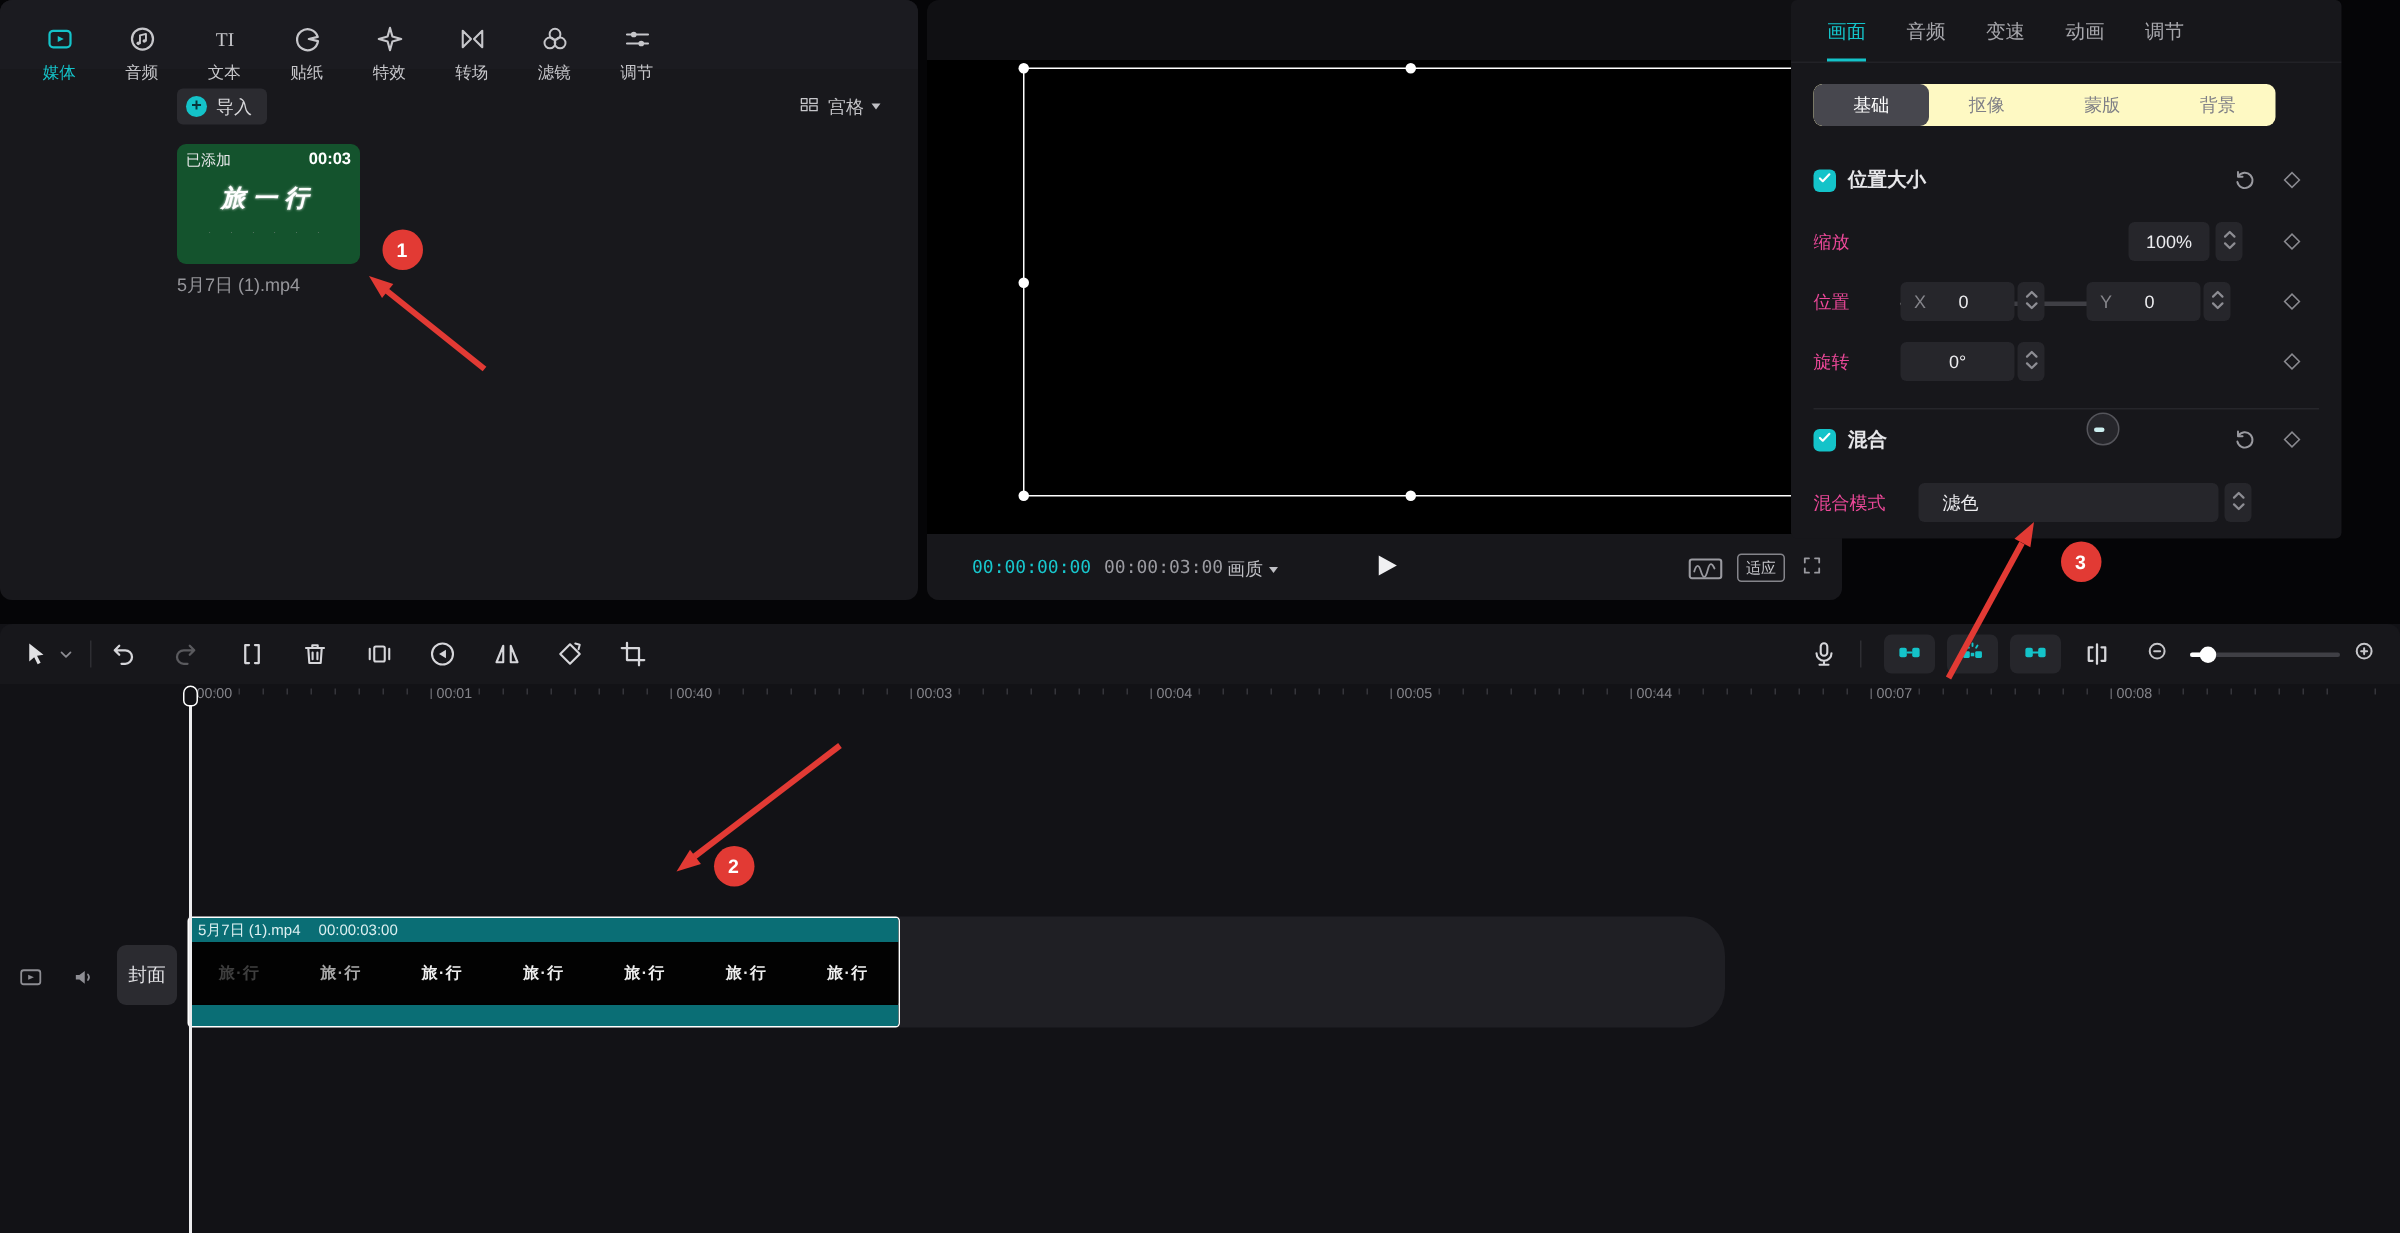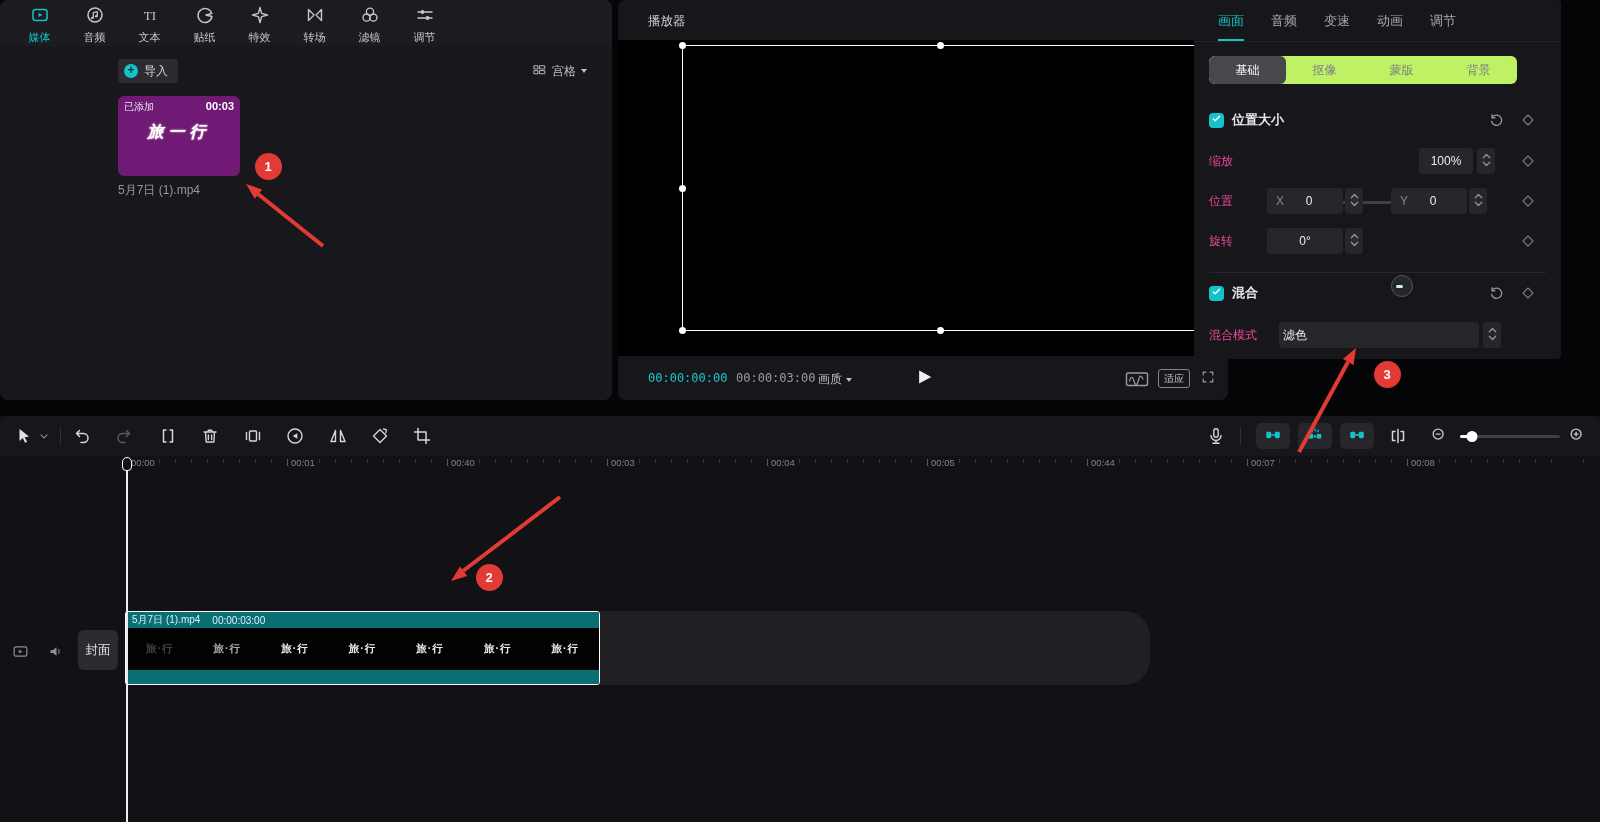--- a/index.html
+++ b/index.html
@@ -3,31 +3,31 @@
 <meta charset="utf-8">
 <style>
 :root{--accent:#14c3c9;--red:#e23a34;--panel:#18181c;--box:#26262b;--txt:#d8d8db;--dim:#8b8b91;}
 *{box-sizing:border-box;margin:0;padding:0}
 body{width:1600px;height:822px;background:#050507;font-family:"Liberation Sans","DejaVu Sans",sans-serif;color:var(--txt);font-size:12px;position:relative;overflow:hidden}
 .abs{position:absolute}
 .flexc{display:flex;align-items:center}
 
 #media-group{left:0;top:0;width:612px;height:400px;background:#18181c;border-radius:8px;overflow:hidden}
 #topnav{left:0;top:0;width:612px;height:46px;background:#1b1b20;display:flex;padding-left:12px}
-.nav-item{width:55px;display:flex;flex-direction:column;align-items:center;gap:2px;padding-top:5px;color:#c6c6ca;cursor:pointer}
+.nav-item{width:55px;display:flex;flex-direction:column;align-items:center;gap:2px;padding-top:16px;color:#c6c6ca;cursor:pointer}
 .nav-item .lbl{font-size:11px}
 .nav-item.active{color:var(--accent)}
 #sidebar{left:0;top:46px;width:100px;height:354px;background:#131317;padding-top:16px}
 .side-item{width:82px;height:27px;margin:0 auto 14px auto;border-radius:5px;background:#1d1d22;display:flex;align-items:center;padding-left:11px;font-size:12px;color:#d0d0d4;cursor:pointer}
 .side-item.active{background:#2d2d33;color:var(--accent);justify-content:center;padding-left:0}
 .tri{width:0;height:0;border-left:4px solid #9a9aa0;border-top:3.5px solid transparent;border-bottom:3.5px solid transparent;margin-right:7px}
 #import-btn{left:118px;top:59px;height:24px;background:#2b2b30;border-radius:4px;padding:0 10px 0 6px;gap:6px;font-size:12px;cursor:pointer}
 #import-plus{width:14px;height:14px;border-radius:50%;background:var(--accent);color:#08343a;font-size:12px;line-height:13px;text-align:center;font-weight:bold}
 #view-mode{right:0;left:532px;top:62px;gap:5px;color:#c2c2c6;font-size:12px;cursor:pointer}
-#clip-card{left:118px;top:96px;width:122px;height:80px;background:#701a75;border-radius:6px;overflow:hidden;cursor:pointer}
+#clip-card{left:118px;top:96px;width:122px;height:80px;background:#14532d;border-radius:6px;overflow:hidden;cursor:pointer}
 #clip-card .badge{position:absolute;left:6px;top:4px;font-size:10px;color:#e8e8ea}
 #clip-card .dur{position:absolute;right:6px;top:4px;font-size:11px;color:#fff;font-weight:bold}
 #clip-card .art{position:absolute;left:0;right:0;top:26px;text-align:center;font-size:16px;letter-spacing:5px;color:#fff;font-weight:bold;font-style:italic;text-shadow:0 0 2px #fff}
 #clip-card .art2{position:absolute;left:0;right:0;top:56px;text-align:center;font-size:4px;letter-spacing:6px;color:#9a9a9a}
 #card-name{left:118px;top:182px;font-size:12px;color:#96969b}
 
 #player{left:618px;top:0;width:610px;height:400px;background:#101013;border-radius:8px;overflow:hidden}
 #player-header{left:0;top:0;right:0;height:40px;background:#17171b}
 #player-title{left:30px;top:13px;font-size:12.5px;color:#d2d2d6}
 #preview{left:0;top:40px;width:610px;height:316px;background:#000}
@@ -41,21 +41,21 @@
 #play-btn{left:294px;top:10px;cursor:pointer}
 #wave-btn{left:506px;top:13px;cursor:pointer}
 #fit-btn{left:540px;top:13px;width:32px;height:19px;border:1px solid #85858b;border-radius:3px;color:#c5c5c9;font-size:10px;display:flex;align-items:center;justify-content:center;cursor:pointer}
 #expand-btn{left:582px;top:13px;cursor:pointer}
 
 #inspector{left:1194px;top:0;width:367px;height:359px;background:#17171b;border-radius:4px;overflow:hidden}
 #insp-tabs{display:flex;gap:27px;padding-left:24px;height:42px;border-bottom:1px solid #222227}
 .itab{font-size:13px;color:#a8a8ad;display:flex;align-items:center;position:relative;cursor:pointer}
 .itab.active{color:var(--accent)}
 .itab.active .under{position:absolute;left:0;right:0;bottom:0;height:2px;background:var(--accent)}
-#subtabs{left:15px;top:56px;width:308px;height:28px;background:#bef264;border-radius:6px;display:flex;overflow:hidden}
+#subtabs{left:15px;top:56px;width:308px;height:28px;background:#fef9c3;border-radius:6px;display:flex;overflow:hidden}
 .stab{flex:1;display:flex;align-items:center;justify-content:center;font-size:12px;color:#808087;cursor:pointer}
 .stab.active{background:#47474e;color:#fff;border-radius:6px}
 .cbx{width:15px;height:15px;border-radius:4px;background:var(--accent);display:flex;align-items:center;justify-content:center;cursor:pointer}
 .sect-title{font-size:13px;color:#e6e6e9;font-weight:bold;margin-left:8px}
 .kf{width:8px;height:8px;border:1.3px solid #8a8a90;transform:rotate(45deg);cursor:pointer}
 .rowlbl{font-size:12px;color:#ec4899}
 .vbox{background:var(--box);border-radius:4px;height:26px;display:flex;align-items:center;justify-content:center;color:#ececef;font-size:12px;cursor:text}
 .stp{background:var(--box);border-radius:4px;width:18px;height:26px;display:flex;align-items:center;justify-content:center;cursor:pointer}
 .sld{position:relative;height:3px;background:#3f3f45;border-radius:2px;cursor:pointer}
 .sld .fill{position:absolute;left:0;top:0;bottom:0;background:#fff;border-radius:2px}
@@ -172,23 +172,20 @@
   <div class="abs" id="clip-card">
     <span class="badge">已添加</span>
     <span class="dur">00:03</span>
     <span class="art">旅一行</span>
     <span class="art2">· · · · · ·</span>
   </div>
   <div class="abs" id="card-name">5月7日 (1).mp4</div>
 </div>
 
 <div class="abs" id="player">
-  <div class="abs" id="player-header">
-    <span class="abs" id="player-title">播放器</span>
-  </div>
   <div class="abs" id="preview">
     <div class="abs" id="bbox">
       <span class="hdl" style="left:-4px;top:-4px"></span>
       <span class="hdl" style="left:calc(50% - 3.5px);top:-4px"></span>
       <span class="hdl" style="right:-4px;top:-4px"></span>
       <span class="hdl" style="left:-4px;top:calc(50% - 3.5px)"></span>
       <span class="hdl" style="right:-4px;top:calc(50% - 3.5px)"></span>
       <span class="hdl" style="left:-4px;bottom:-4px"></span>
       <span class="hdl" style="left:calc(50% - 3.5px);bottom:-4px"></span>
       <span class="hdl" style="right:-4px;bottom:-4px"></span>
@@ -317,21 +314,21 @@
   </div>
   <span class="abs" style="left:294px;top:285px" id="reset2"><svg width="17" height="17" viewBox="0 0 20 20" fill="none" stroke-linecap="round" stroke-linejoin="round">
         <path d="M5 6.5A6 6 0 1 1 4.2 11" stroke="#9a9aa0" stroke-width="1.5"></path>
         <path d="M4.7 3.2v3.6h3.6" stroke="#9a9aa0" stroke-width="1.5"></path>
       </svg></span>
   <span class="abs kf" style="left:330px;top:289px"></span>
 
   <div class="abs flexc" style="left:15px;top:322px;height:26px">
     <span class="rowlbl">混合模式</span>
   </div>
-  <div class="abs vbox" style="left:85px;top:322px;width:200px;justify-content:flex-start;padding-left:4px">滤色</div>
+  <div class="abs vbox" style="left:85px;top:322px;width:200px;justify-content:flex-start;padding-left:16px">滤色</div>
   <div class="abs stp" style="left:289px;top:322px">
       <span id="stp5"><svg width="11" height="18" viewBox="0 0 12 20" fill="none" stroke-linecap="round" stroke-linejoin="round">
           <path d="M2.5 7.5L6 4l3.5 3.5M2.5 12.5L6 16l3.5-3.5" stroke="#8d8d93" stroke-width="1.6"></path>
         </svg></span>
     </div>
 
   <div class="abs flexc" style="left:15px;top:360px;height:26px">
     <span class="rowlbl">不透明度</span>
   </div>
 

